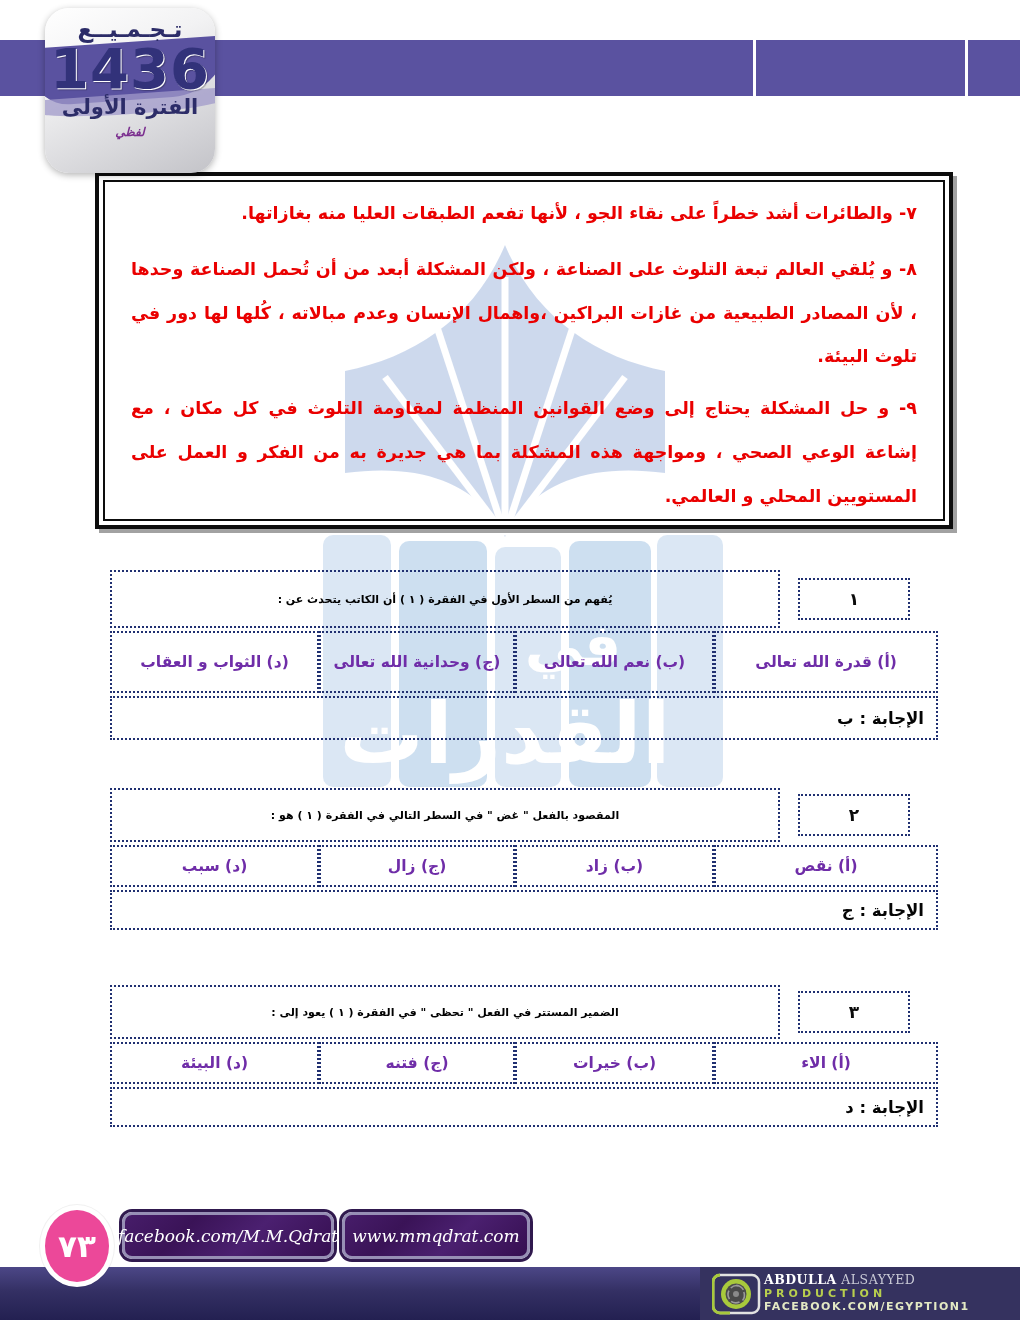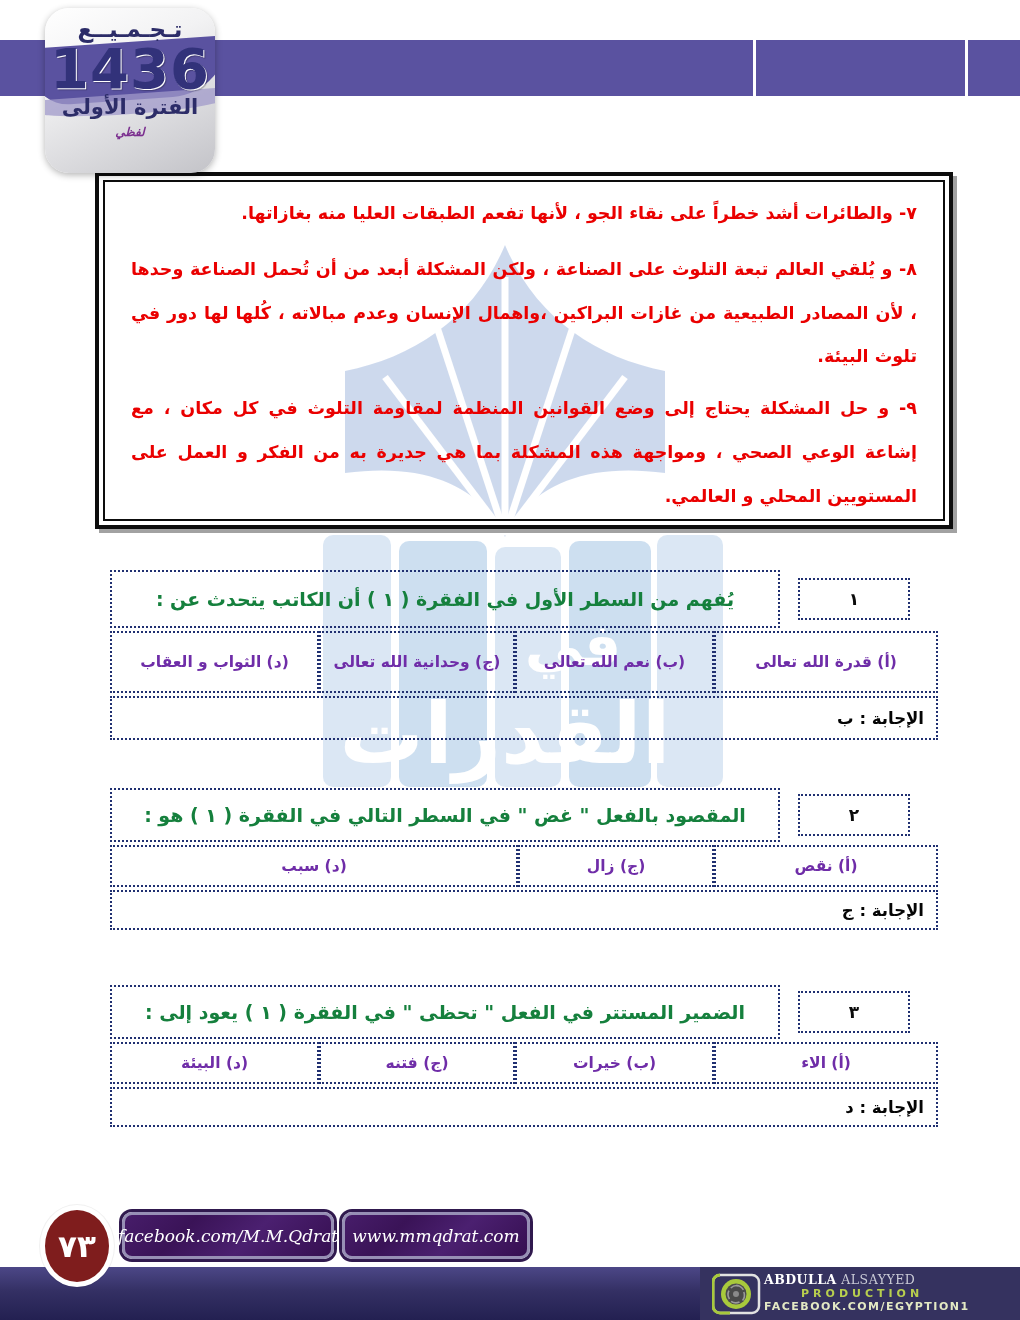--- a/index.html
+++ b/index.html
@@ -41,47 +41,47 @@
 
   
   .qtable { position:absolute; left:110px; width:828px; z-index:3; direction:rtl; }
   .q1 { top:570px; } .q2 { top:788px; } .q3 { top:985px; }
   .qhead { display:flex; column-gap:18px; align-items:center; height:58px; }
   .q2 .qhead, .q3 .qhead { height:54px; }
   .qnum { width:112px; height:42px; margin-right:28px; border:2px dotted #203071;
           display:flex; align-items:center; justify-content:center;
           font-weight:bold; font-size:17px; color:#0a0a0a; background:transparent; }
   .qtext { flex:1; align-self:stretch; border:2px dotted #203071; display:flex; align-items:center; justify-content:center;
-           text-align:center; font-weight:bold; font-size:19px; color:#15803d; padding:2px 10px; }
+           text-align:center; font-weight:bold; font-size:11px; color:#000000; padding:2px 10px; }
   .qopts { display:flex; margin-top:3px; min-height:44px; }
   .q1 .qopts { min-height:62px; } .q2 .qopts, .q3 .qopts { min-height:42px; }
   .opt { border:2px dotted #203071; display:flex; align-items:center; justify-content:center; text-align:center;
          color:#6f2da8; font-weight:bold; font-size:15.5px; padding:2px 8px; }
   .opt-a { width:224px; } .opt-b { width:199px; } .opt-c { width:196px; } .opt-d { flex:1; }
   .qans { border:2px dotted #203071; margin-top:3px; min-height:44px; display:flex; align-items:center;
           padding:4px 12px; font-weight:bold; font-size:16.5px; color:#050505; }
   .q2 .qans, .q3 .qans { min-height:40px; }
 
   
   .bar { position:absolute; left:0; top:1267px; width:100%; height:53px; z-index:4;
          background:linear-gradient(180deg,#4c4787 0%,#343064 45%,#232051 100%); }
   .circle { position:absolute; left:40px; top:1205px; width:74px; height:82px; border-radius:50%; z-index:6;
-            background:#7f1d1d; border:5px solid #ffffff; display:flex; align-items:center; justify-content:center;
+            background:#ec4899; border:5px solid #ffffff; display:flex; align-items:center; justify-content:center;
             color:#ffffff; font-size:31px; font-weight:bold; box-shadow:0 0 0 1px rgba(0,0,0,.06); }
   .fbtn { position:absolute; top:1212px; height:47px; z-index:6; border:3px solid #978fb5; border-radius:10px;
           background:linear-gradient(135deg,#471d6a 0%,#3a1357 30%,#4b2070 60%,#360f51 100%);
           box-shadow:0 0 0 3px #30194e; display:flex; align-items:center; justify-content:center;
           color:#ffffff; font-family:"DejaVu Serif", serif; font-style:italic; font-size:17px; text-decoration:none; }
   .b1 { left:122px; width:212px; } .b2 { left:342px; width:188px; }
   .prod { position:absolute; left:700px; top:1267px; width:320px; height:53px; z-index:7; background:#35325f;
           display:flex; align-items:center; padding-left:12px; column-gap:0; }
   .prod-text { display:flex; flex-direction:column; line-height:1.18; }
   .prod-l1 { font-family:"DejaVu Serif", serif; font-size:12.5px; letter-spacing:.5px; }
   .prod-l1 .b { color:#ffffff; font-weight:bold; } .prod-l1 .r { color:#c9cad6; }
-  .prod-l2 { color:#b8cf4e; font-size:11px; font-weight:bold; letter-spacing:4px;margin-left:37px; }
+  .prod-l2 { color:#b8cf4e; font-size:11px; font-weight:bold; letter-spacing:4px; }
   .prod-l3 { color:#e3e9c4; font-size:11px; font-weight:bold; letter-spacing:1.5px; }
 </style>
 </head>
 <body>
 
 <div class="page">
 
   <div class="band">
     <div class="sep sep1"></div>
     <div class="sep sep2"></div>
@@ -143,20 +143,21 @@
     <div class="qans">الإجابة : ب</div>
   </section>
 
   <section class="qtable q2">
     <div class="qhead">
       <div class="qnum">٢</div>
       <div class="qtext">المقصود بالفعل " غض " في السطر التالي في الفقرة ( ١ ) هو :</div>
     </div>
     <div class="qopts">
       <div class="opt opt-a">(أ) نقص</div>
+      <div class="opt opt-b">(ب) زاد</div>
       <div class="opt opt-c">(ج) زال</div>
       <div class="opt opt-d">(د) سبب</div>
     </div>
     <div class="qans">الإجابة : ج</div>
   </section>
 
   <section class="qtable q3">
     <div class="qhead">
       <div class="qnum">٣</div>
       <div class="qtext">الضمير المستتر في الفعل " تحظى " في الفقرة ( ١ ) يعود إلى :</div>

